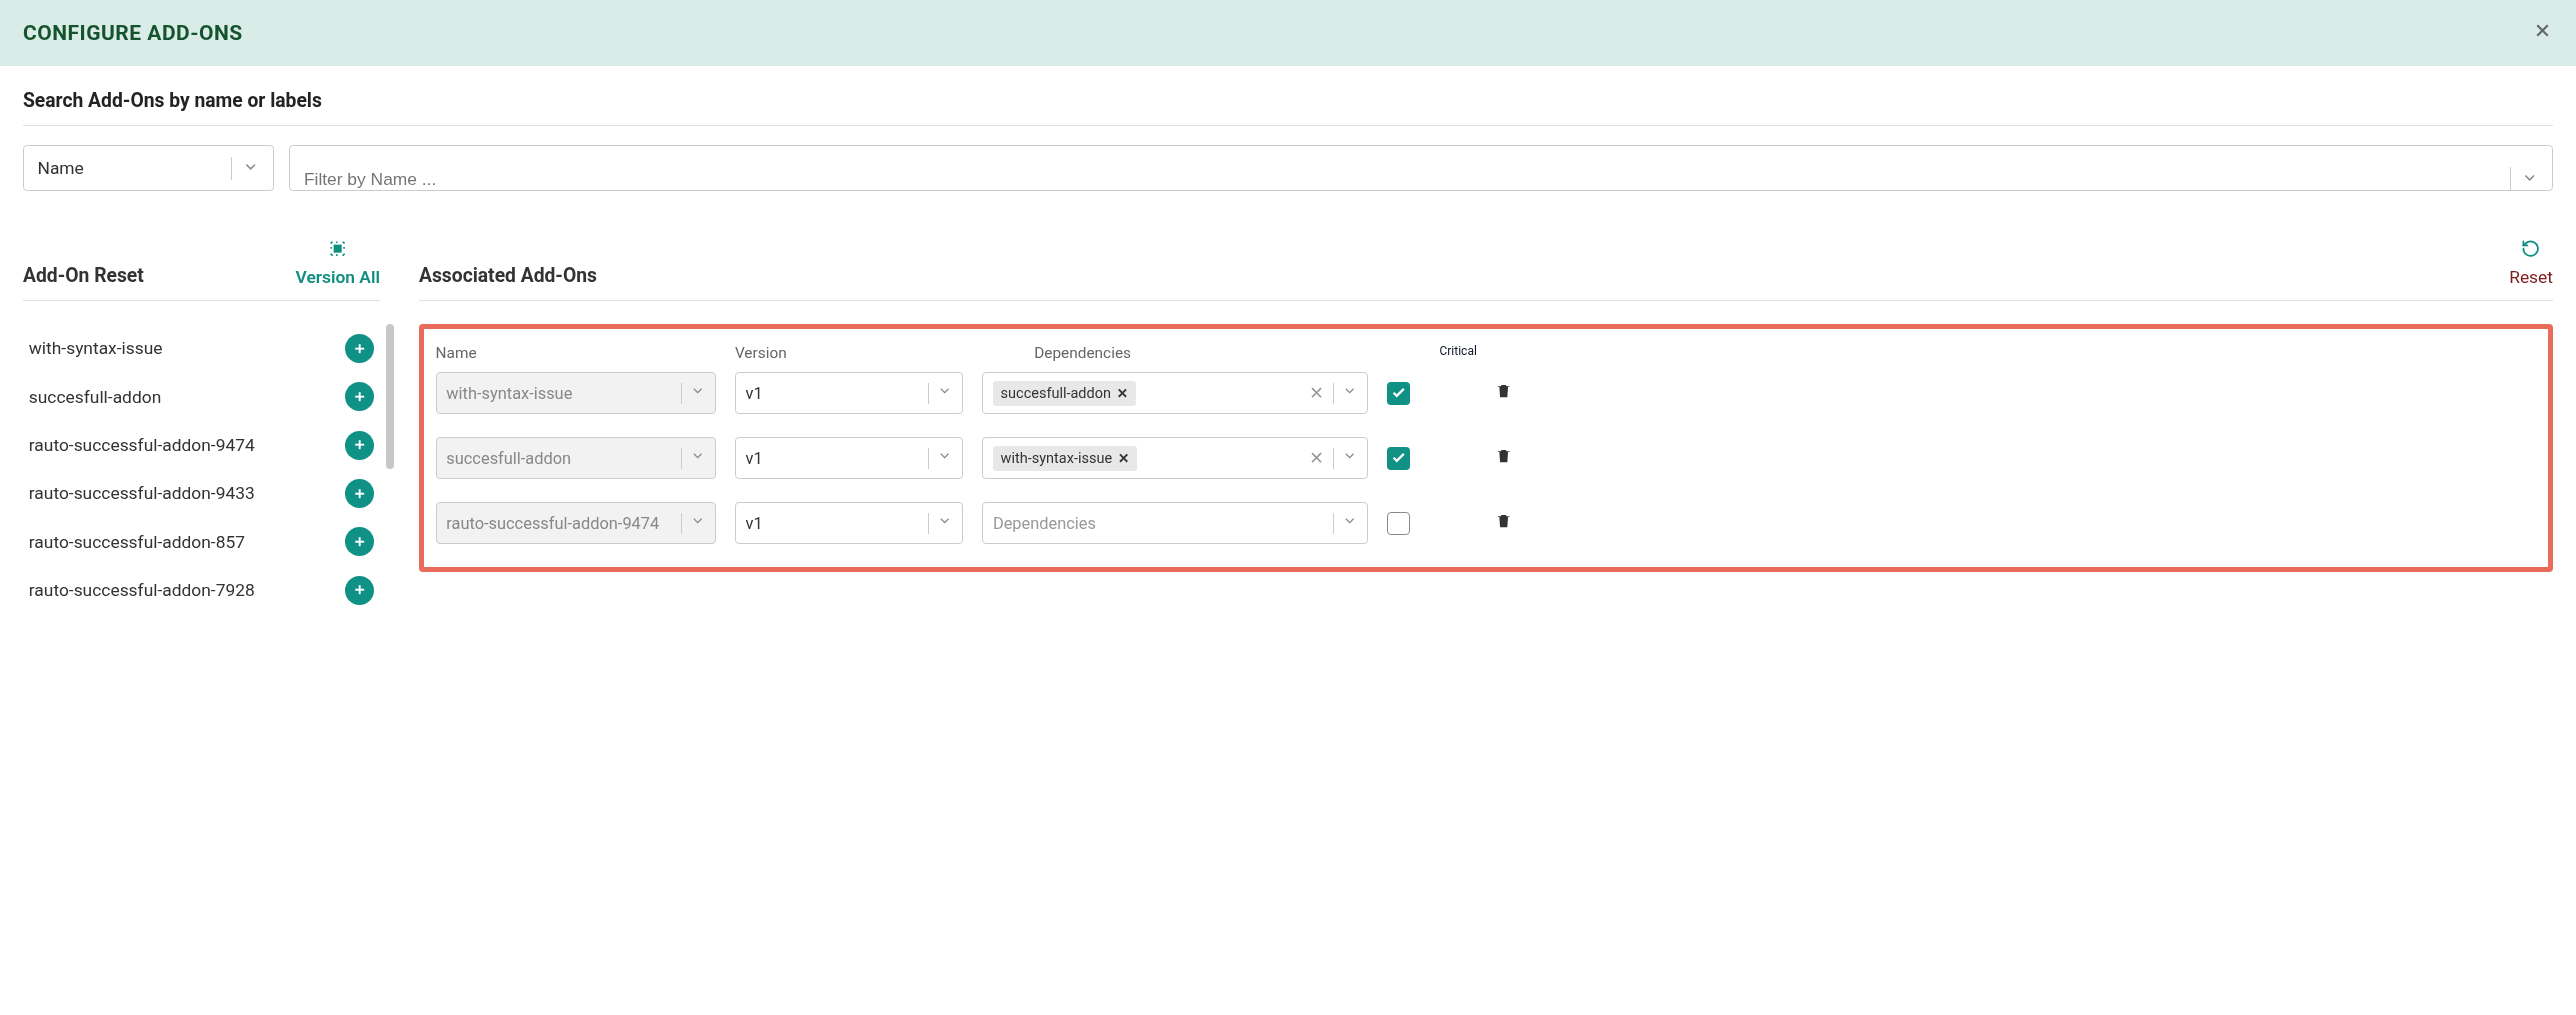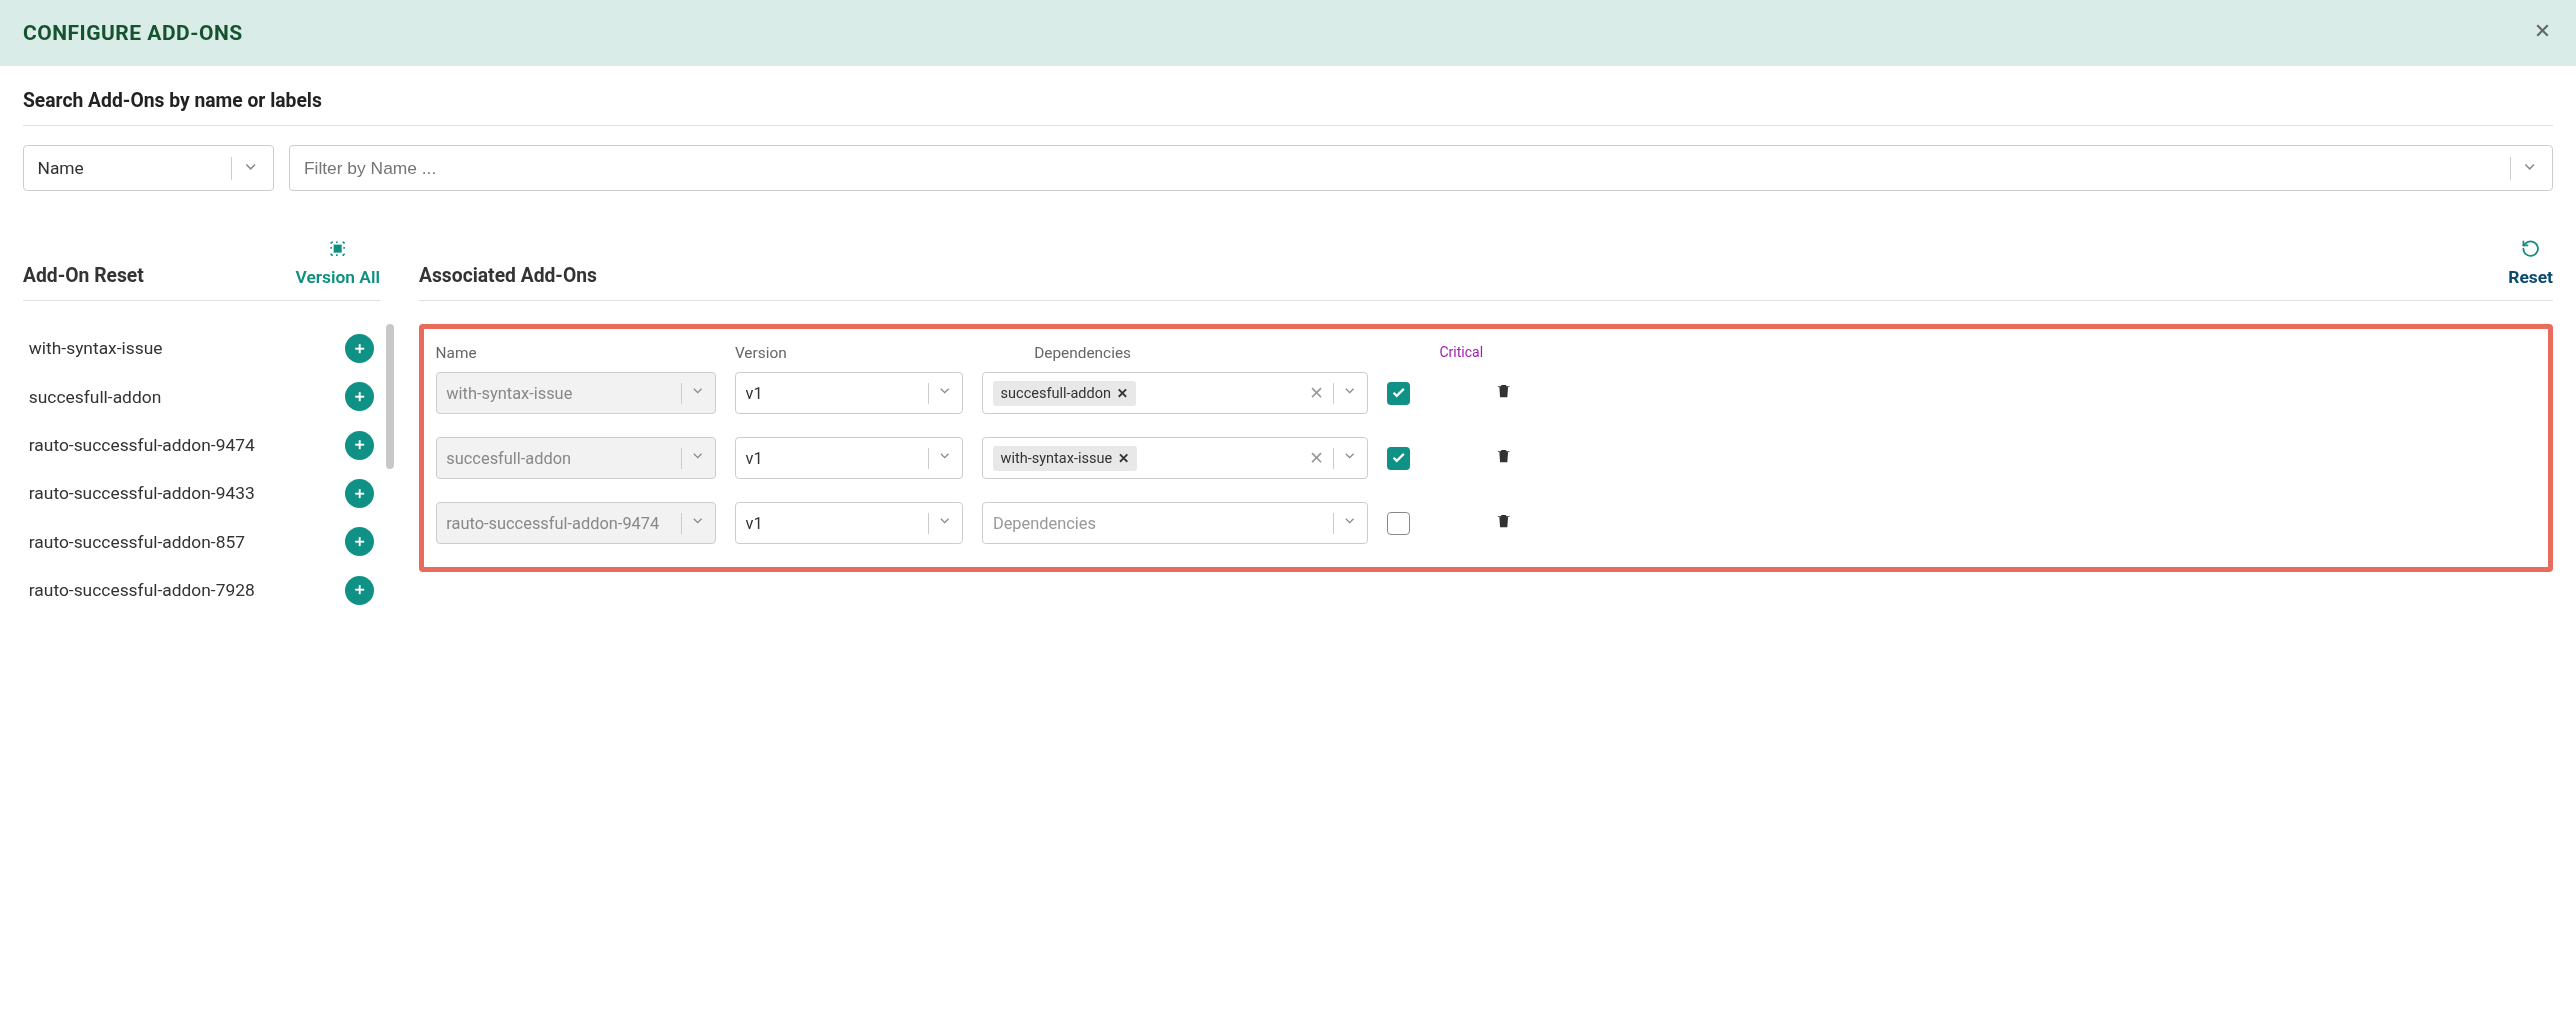--- a/index.html
+++ b/index.html
@@ -67,21 +67,21 @@
   height: 23px;
   background: #ccc;
   margin-right: 9.7px;
 }
 .filter-input-wrap {
   flex: 1;
   height: 46px;
   border: 1px solid #ccc;
   border-radius: 3.9px;
   display: flex;
-  align-items: center;
+  align-items: flex-end;
   padding: 0 13.5px;
 }
 .filter-input {
   flex: 1;
   border: none;
   outline: none;
   font-size: 17.4px;
   color: #666;
 }
 .filter-input-wrap .divider {
@@ -185,38 +185,38 @@
   display: flex;
   flex-direction: column;
   align-items: center;
   cursor: pointer;
 }
 .reset-icon {
   color: #0f8f7f;
   margin-bottom: 3.9px;
 }
 .reset-text {
-  color: #0c4a6e;
+  color: #7f1d1d;
   font-size: 17.4px;
-  font-weight: 700;
+  font-weight: 400;
 }
 .assoc-box {
   border: 5.8px solid #e86b5c;
   border-radius: 3.9px;
   padding: 15.4px 11.6px 23px 11.6px;
 }
 .assoc-table-header {
   display: flex;
   gap: 19.3px;
   margin-bottom: 9.7px;
 }
 .col-name { width: 280px; font-size: 15.4px; color: #666; }
 .col-version { width: 280px; font-size: 15.4px; color: #666; }
 .col-deps { width: 386px; font-size: 15.4px; color: #666; }
-.col-critical { width: 77px; font-size: 14px; color: #a21caf; text-align: left; }
+.col-critical { width: 77px; font-size: 12px; color: #0f172a; text-align: left; }
 .col-delete { width: 39px; }
 .assoc-row {
   display: flex;
   gap: 19.3px;
   align-items: center;
   margin-bottom: 23px;
 }
 .assoc-row:last-child {
   margin-bottom: 0;
 }

